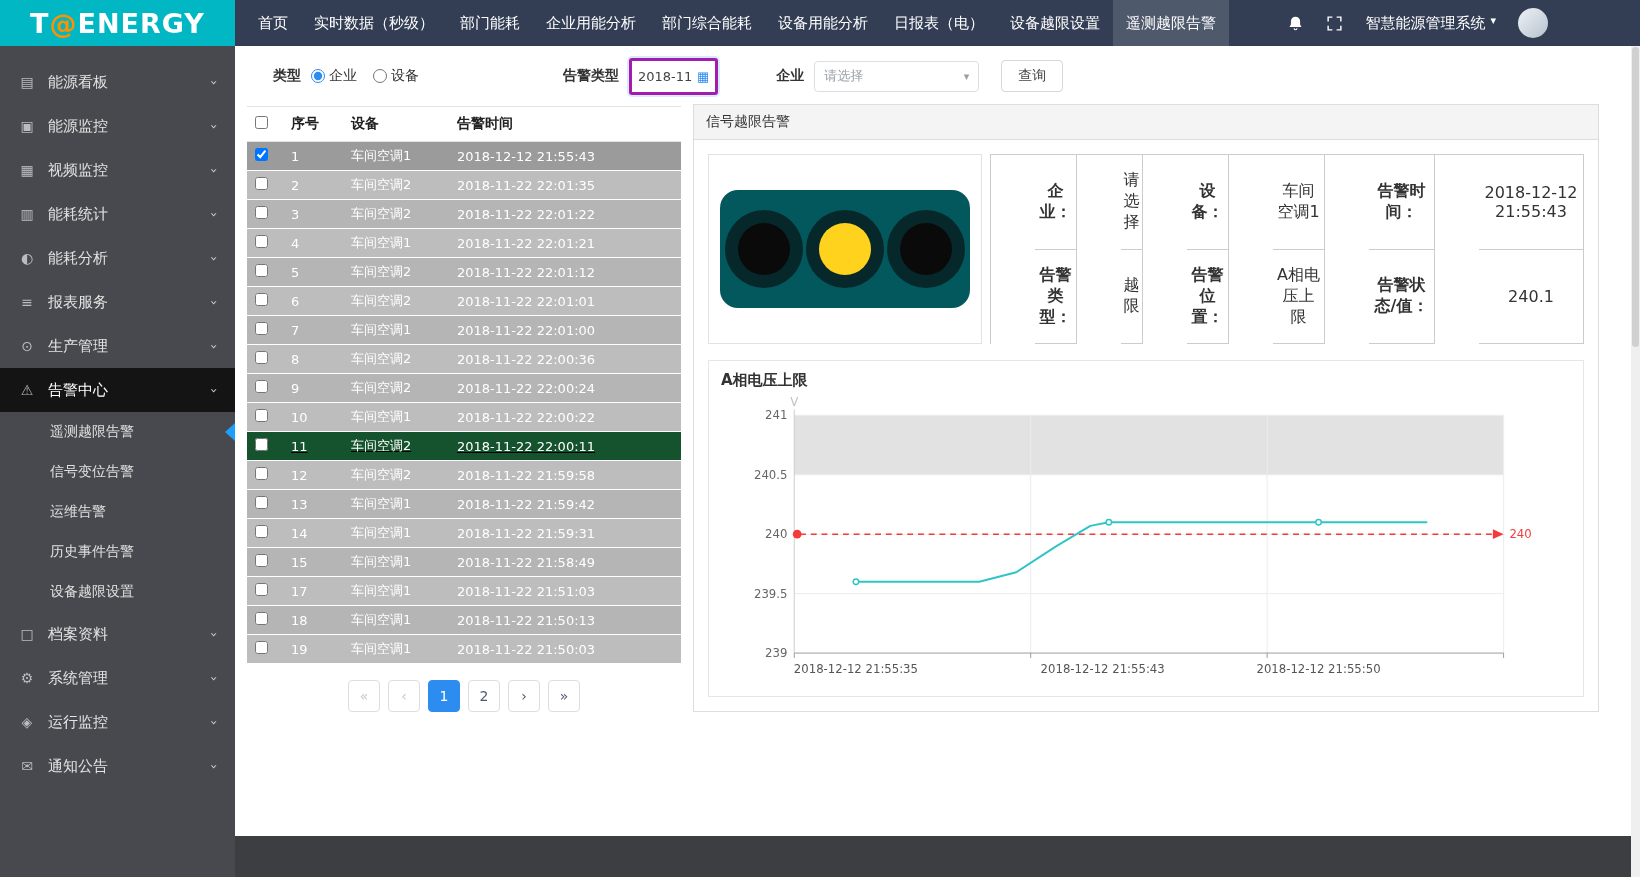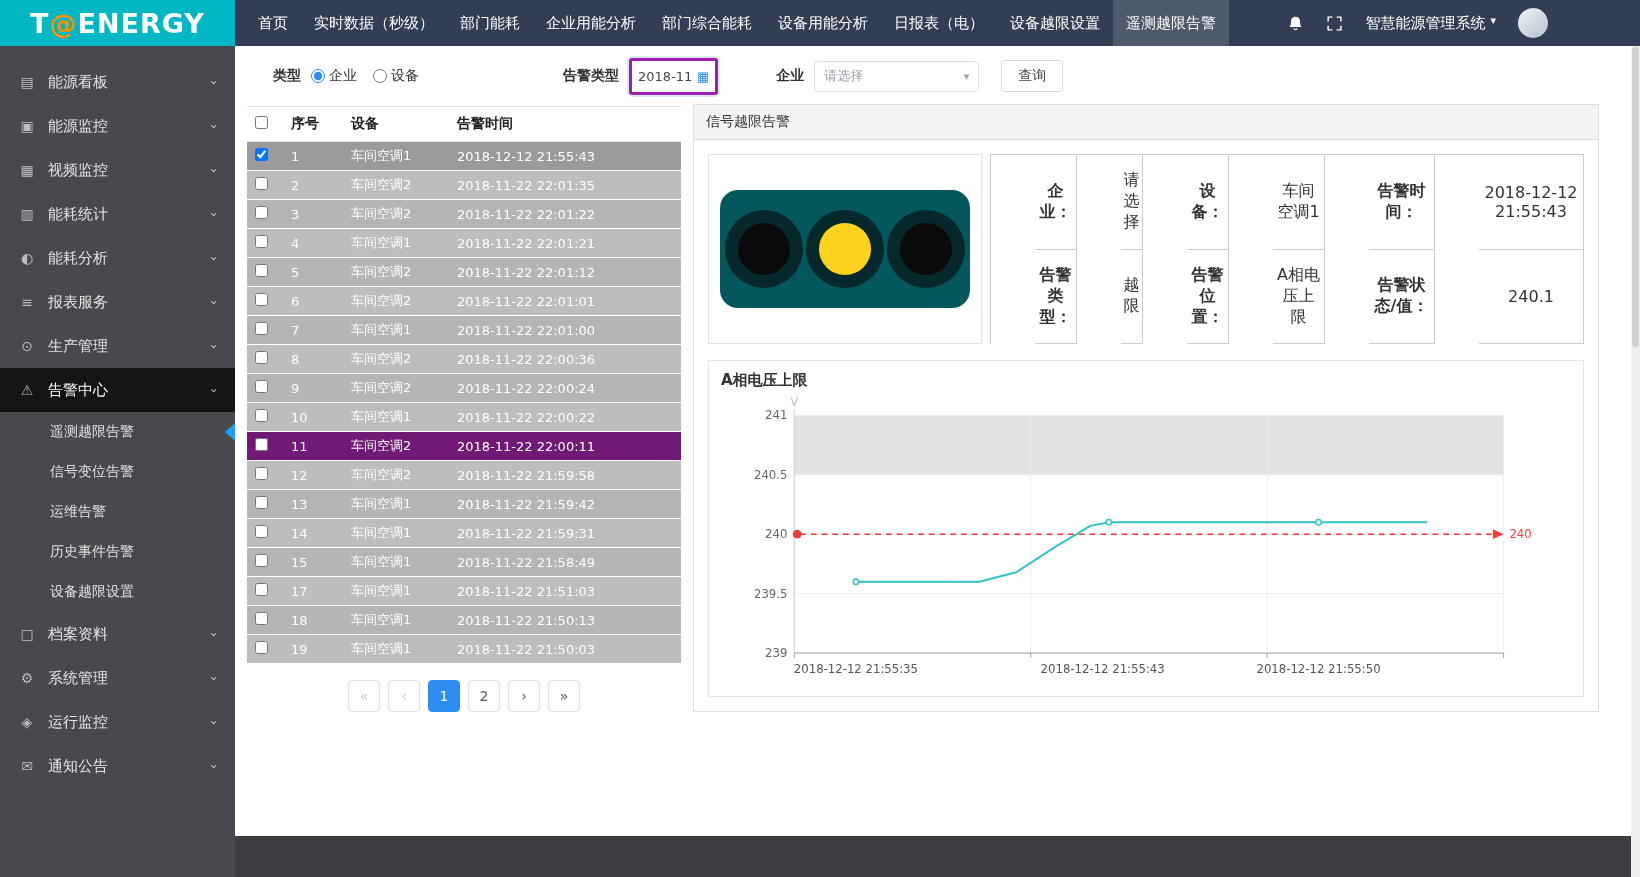--- a/index.html
+++ b/index.html
@@ -57,21 +57,21 @@
 .content-cols { display:flex; align-items:flex-end; }
 .table-panel { width:434px; margin-right:12px; flex-shrink:0; }
 table.alarm { width:100%; border-collapse:collapse; table-layout:fixed; }
 .alarm th { font-size:14px; color:#222; text-align:left; padding:8px; background:#fff;
   border-top:1px solid #e3e3e3; border-bottom:1px solid #e3e3e3; }
 .alarm td { font-size:13px; color:#fff; padding:5px 8px; border-bottom:1px solid #fff;
   white-space:nowrap; overflow:hidden; }
 .alarm tbody tr { background:#b5b5b5; }
 .alarm tbody tr:nth-child(even) { background:#bdbdbd; }
 .alarm tbody tr.selected { background:#9b9b9b; }
-.alarm tbody tr.light { background:#701a75; }
+.alarm tbody tr.light { background:#14532d;text-decoration:underline; }
 .cb-cell input { width:13px; height:13px; }
 
 .pagination { display:flex; justify-content:center; gap:8px; margin-top:16px; }
 .page-btn { min-width:32px; height:32px; border:1px solid #dcdee2; border-radius:4px; background:#fff;
   color:#515a6e; font-size:14px; cursor:pointer; font-family:inherit; }
 .page-btn.active { background:#2d8cf0; border-color:#2d8cf0; color:#fff; }
 .page-btn.disabled { color:#c5c8ce; }
 
 
 .detail-panel { width:906px; flex-shrink:0; border:1px solid #ddd; background:#fff; }

